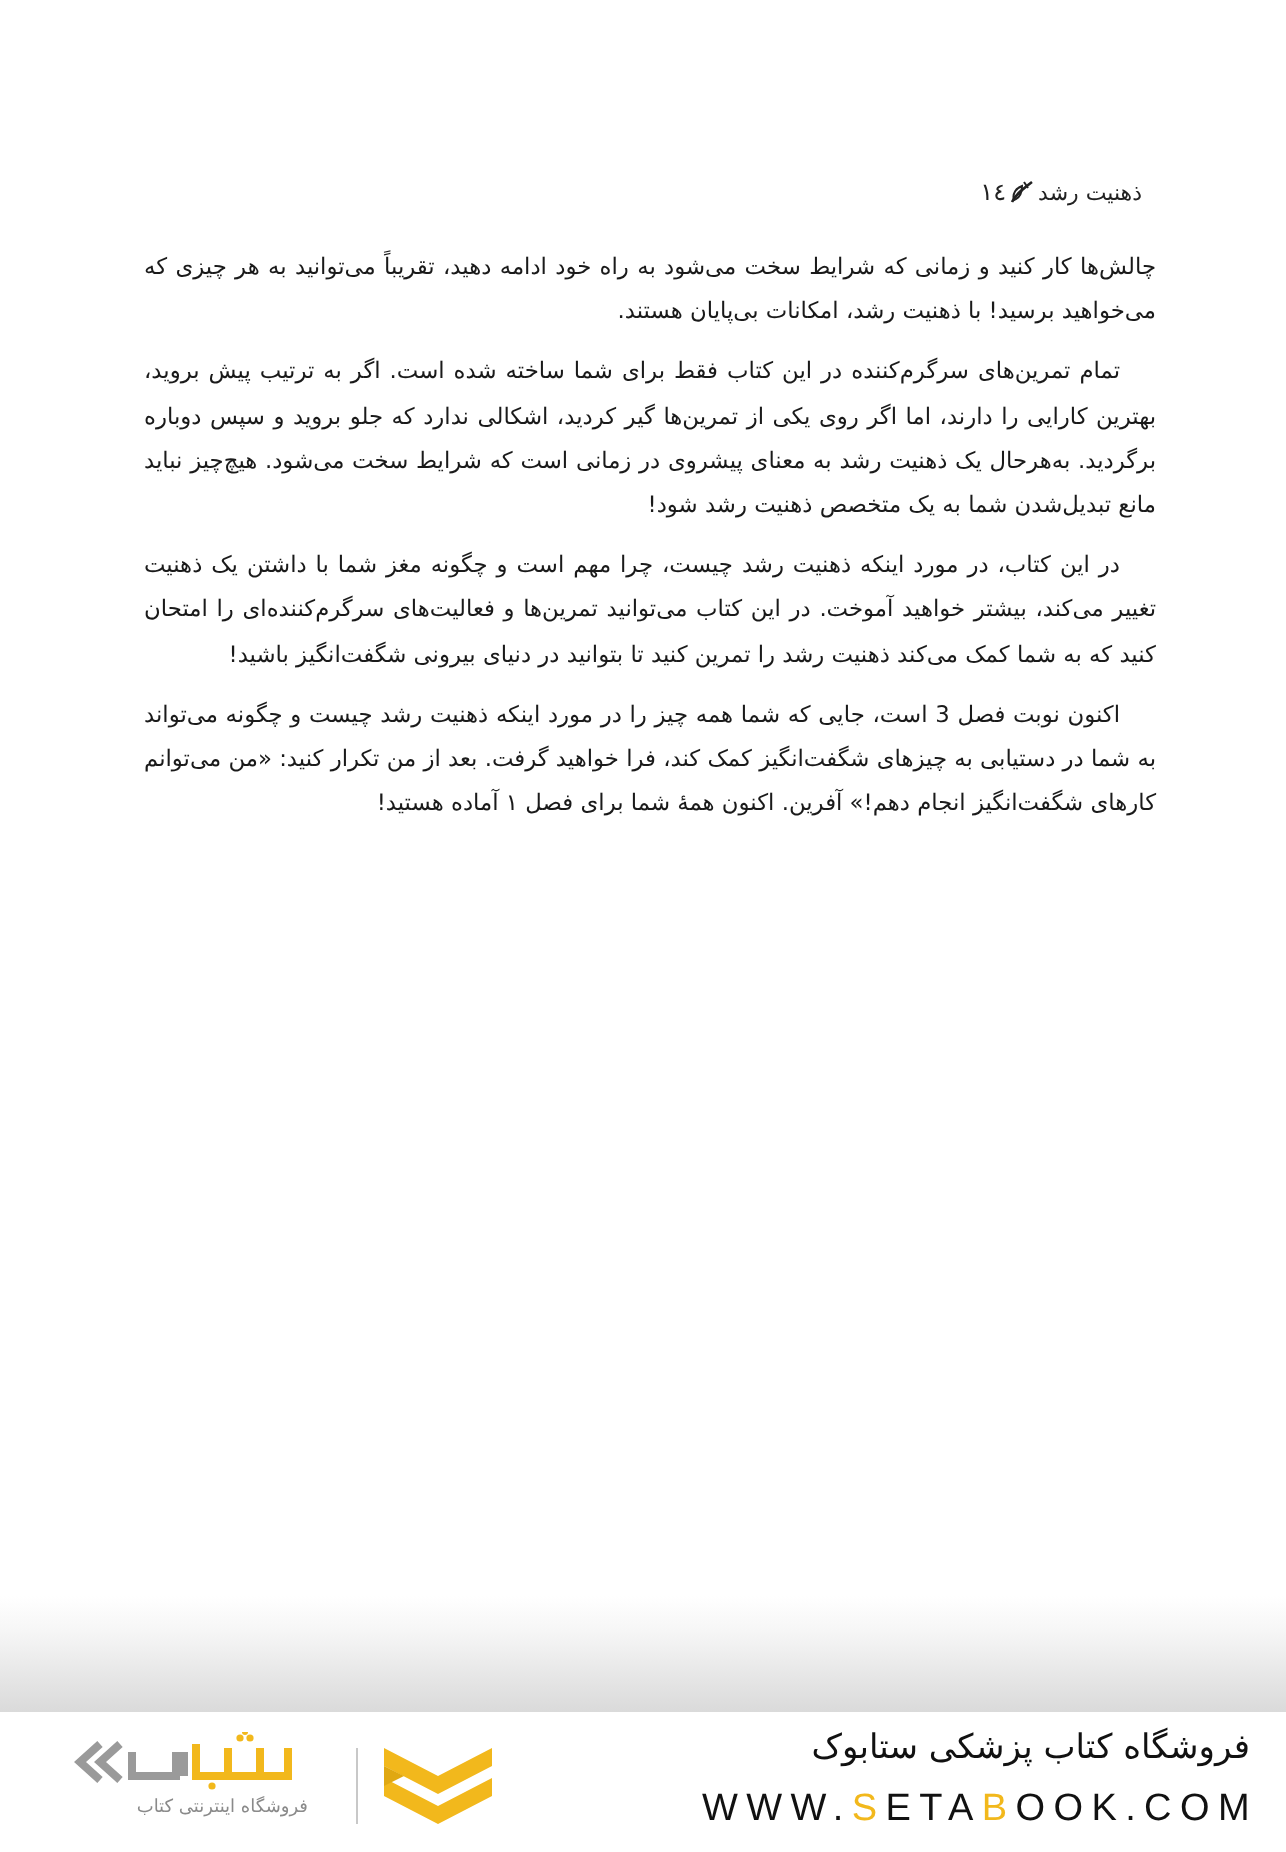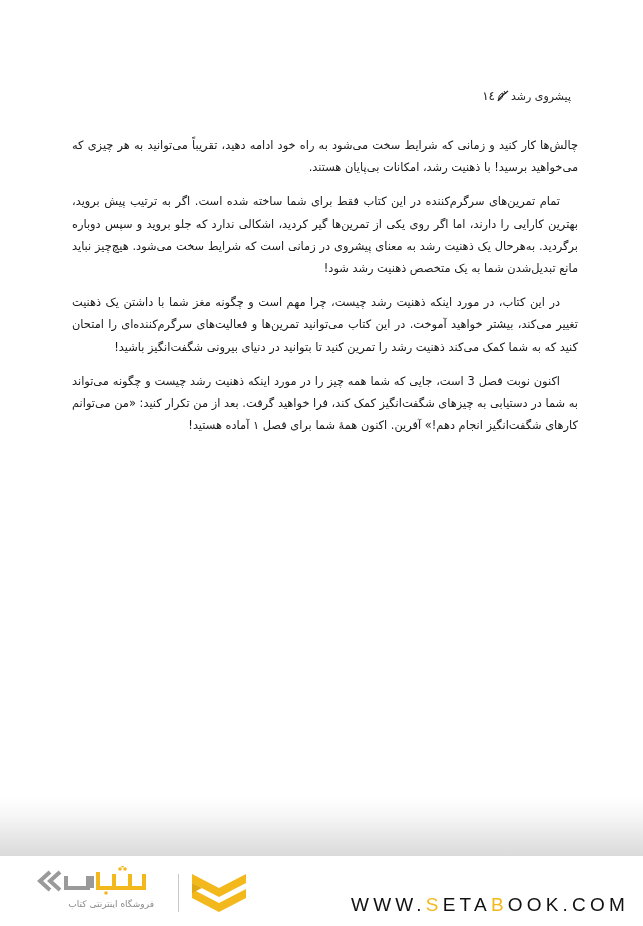--- a/index.html
+++ b/index.html
@@ -48,21 +48,21 @@
       top: 122px;
       left: 72px;
       width: 506px;
       direction: rtl;
       text-align: justify;
       text-align-last: right;
       font-size: 11.4px;
       line-height: 22.2px;
     }
     .body-text p {
-      margin: 12px 0 8px 0;
+      margin: 0 0 8px 0;
     }
     .body-text p.indent {
       text-indent: 18px;
     }
     .shadow-band {
       position: absolute;
       left: 0;
       top: 798px;
       width: 643px;
       height: 58px;
@@ -142,21 +142,21 @@
 <div class="page">
   <div class="running-head">
     <span class="page-num">١٤</span>
     <span class="ornament">
       <svg viewBox="0 0 16 16" width="16" height="16">
         <path d="M3 13 C5 9, 9 6, 13 3" stroke="#222" stroke-width="1.3" fill="none"></path>
         <path d="M4 12 C3 9, 5 6, 8 5 C8 8, 7 11, 4 12 Z" fill="none" stroke="#222" stroke-width="1"></path>
         <path d="M9 3 L11 6" stroke="#222" stroke-width="1"></path>
       </svg>
     </span>
-    <span>پیشروی رشد</span>
+    <span>ذهنیت رشد</span>
   </div>
 
   <div class="body-text">
     <p>چالش‌ها کار کنید و زمانی که شرایط سخت می‌شود به راه خود ادامه دهید، تقریباً می‌توانید به هر چیزی که می‌خواهید برسید! با ذهنیت رشد، امکانات بی‌پایان هستند.</p>
     <p class="indent">تمام تمرین‌های سرگرم‌کننده در این کتاب فقط برای شما ساخته شده است. اگر به ترتیب پیش بروید، بهترین کارایی را دارند، اما اگر روی یکی از تمرین‌ها گیر کردید، اشکالی ندارد که جلو بروید و سپس دوباره برگردید. به‌هرحال یک ذهنیت رشد به معنای پیشروی در زمانی است که شرایط سخت می‌شود. هیچ‌چیز نباید مانع تبدیل‌شدن شما به یک متخصص ذهنیت رشد شود!</p>
     <p class="indent">در این کتاب، در مورد اینکه ذهنیت رشد چیست، چرا مهم است و چگونه مغز شما با داشتن یک ذهنیت تغییر می‌کند، بیشتر خواهید آموخت. در این کتاب می‌توانید تمرین‌ها و فعالیت‌های سرگرم‌کننده‌ای را امتحان کنید که به شما کمک می‌کند ذهنیت رشد را تمرین کنید تا بتوانید در دنیای بیرونی شگفت‌انگیز باشید!</p>
     <p class="indent">اکنون نوبت فصل 3 است، جایی که شما همه چیز را در مورد اینکه ذهنیت رشد چیست و چگونه می‌تواند به شما در دستیابی به چیزهای شگفت‌انگیز کمک کند، فرا خواهید گرفت. بعد از من تکرار کنید: «من می‌توانم کارهای شگفت‌انگیز انجام دهم!» آفرین. اکنون همهٔ شما برای فصل ۱ آماده هستید!</p>
   </div>
 </div>
 
@@ -180,15 +180,16 @@
     </svg>
     <div class="tagline">فروشگاه اینترنتی کتاب</div>
     <div class="divider"></div>
     <svg class="chevrons" viewBox="0 0 58 46">
       <path d="M2 4 L29 18 L56 4 L56 13 L29 27 L2 13 Z" fill="#f2b81c"></path>
       <path d="M2 19 L29 33 L56 19 L56 28 L29 42 L2 28 Z" fill="#f2b81c"></path>
       <path d="M2 13 L12 18 L2 23 Z" fill="#e0a812"></path>
     </svg>
   </div>
 
+  <div class="store-title">فروشگاه کتاب پزشکی ستابوک</div>
 
   <a class="store-url"><span>WWW.</span><span class="accent">S</span><span>ETA</span><span class="accent">B</span><span>OOK.COM</span></a>
 </div>
 
 </body></html>

